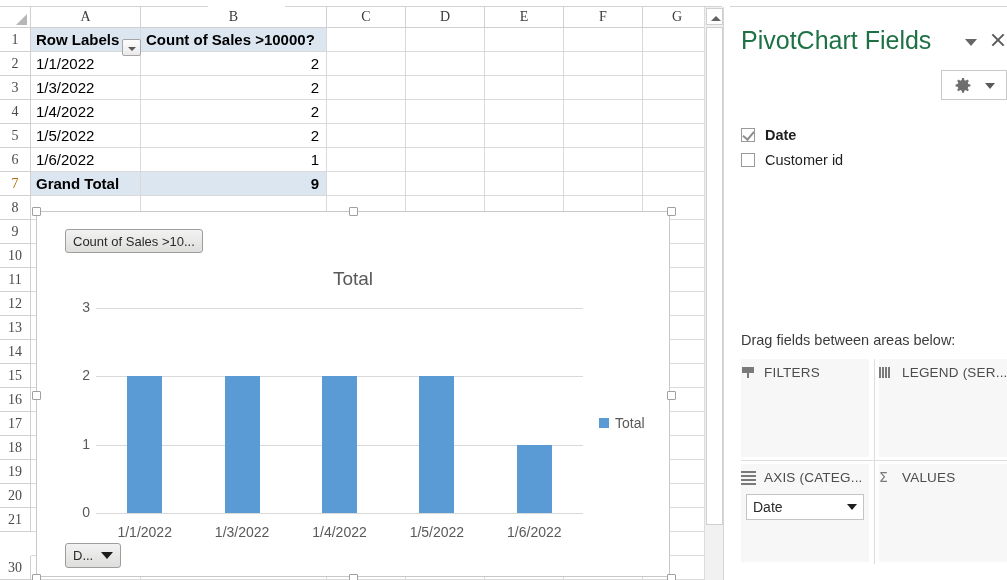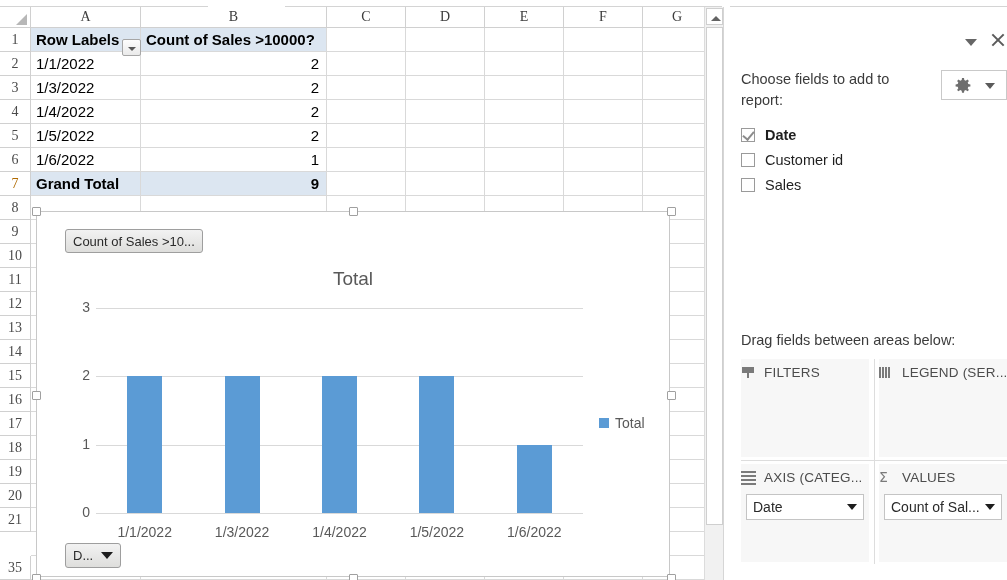--- a/index.html
+++ b/index.html
@@ -219,21 +219,21 @@
         <div class="row-head" style="top: 309px;">13</div>
         <div class="row-head" style="top: 333px;">14</div>
         <div class="row-head" style="top: 357px;">15</div>
         <div class="row-head" style="top: 381px;">16</div>
         <div class="row-head" style="top: 405px;">17</div>
         <div class="row-head" style="top: 429px;">18</div>
         <div class="row-head" style="top: 453px;">19</div>
         <div class="row-head" style="top: 477px;">20</div>
         <div class="row-head" style="top: 501px;">21</div>
         <div class="row-head" style="top: 551px;">22</div>
-        <div class="row-head" style="top: 549px;">35</div>
+        <div class="row-head" style="top: 549px;">30</div>
       </div>
     <div id="grid-cells">
         <div class="gcell" style="left: 327px; top: 21px; width: 79px;"></div>
         <div class="gcell" style="left: 406px; top: 21px; width: 79px;"></div>
         <div class="gcell" style="left: 485px; top: 21px; width: 79px;"></div>
         <div class="gcell" style="left: 564px; top: 21px; width: 79px;"></div>
         <div class="gcell" style="left: 643px; top: 21px; width: 69px;"></div>
         <div class="gcell" style="left: 327px; top: 45px; width: 79px;"></div>
         <div class="gcell" style="left: 406px; top: 45px; width: 79px;"></div>
         <div class="gcell" style="left: 485px; top: 45px; width: 79px;"></div>
@@ -452,46 +452,42 @@
     </div>
   </div>
 
   <div class="vscroll">
     <div class="vs-up"></div>
     <div class="vs-thumb"></div>
   </div>
 
   <div class="pane">
 
+    <div class="pane-title">PivotChart Fields</div>
     <div class="pane-collapse"></div>
     <div class="pane-close"></div>
 
-    <div class="choose-label">Choose fields to add to report:</div>
 
     <div class="gear-btn">
       <svg width="18" height="18" viewBox="0 0 18 18" style="position:absolute;left:12px;top:6px;">
         <path fill="#6e6e6e" d="M9 5.9A3.1 3.1 0 1 0 9 12.1 3.1 3.1 0 1 0 9 5.9zm0 1.8a1.3 1.3 0 1 1 0 2.6 1.3 1.3 0 0 1 0-2.6z"></path>
         <path fill="#6e6e6e" d="M8 1h2l.3 2.1 1.5.6L13.5 2.5l1.4 1.4-1.2 1.7.6 1.5L16.4 7.4v2l-2.1.3-.6 1.5 1.2 1.7-1.4 1.4-1.7-1.2-1.5.6L10 15.8H8l-.3-2.1-1.5-.6-1.7 1.2-1.4-1.4 1.2-1.7-.6-1.5L1.6 9.4v-2l2.1-.3.6-1.5L3.1 3.9l1.4-1.4 1.7 1.2 1.5-.6z"></path>
       </svg>
       <span class="gear-dd"></span>
     </div>
 
     <div class="field-list" id="field-list">
         <div class="field-row">
           <span class="cbox on"></span>
           <span class="field-name bold">Date</span>
         </div>
         <div class="field-row">
           <span class="cbox"></span>
           <span class="field-name">Customer id</span>
         </div>
-        <div class="field-row">
-          <span class="cbox"></span>
-          <span class="field-name">Sales</span>
-        </div>
       </div>
 
     <div class="drag-label">Drag fields between areas below:</div>
 
     <div class="areas">
       <div class="area-div-v"></div>
       <div class="area-div-h"></div>
 
       <div class="area-box lg">
         <div class="area-head">
@@ -526,20 +522,16 @@
           <span class="ptext">Date</span>
           <span class="pcaret"></span>
         </div>
       </div>
 
       <div class="area-box va">
         <div class="area-head">
           <span class="ico ico-sigma">Σ</span>
           <span class="atxt">VALUES</span>
         </div>
-        <div class="pill">
-          <span class="ptext">Count of Sal...</span>
-          <span class="pcaret"></span>
-        </div>
       </div>
     </div>
   </div>
 </div>
 
 </body></html>

